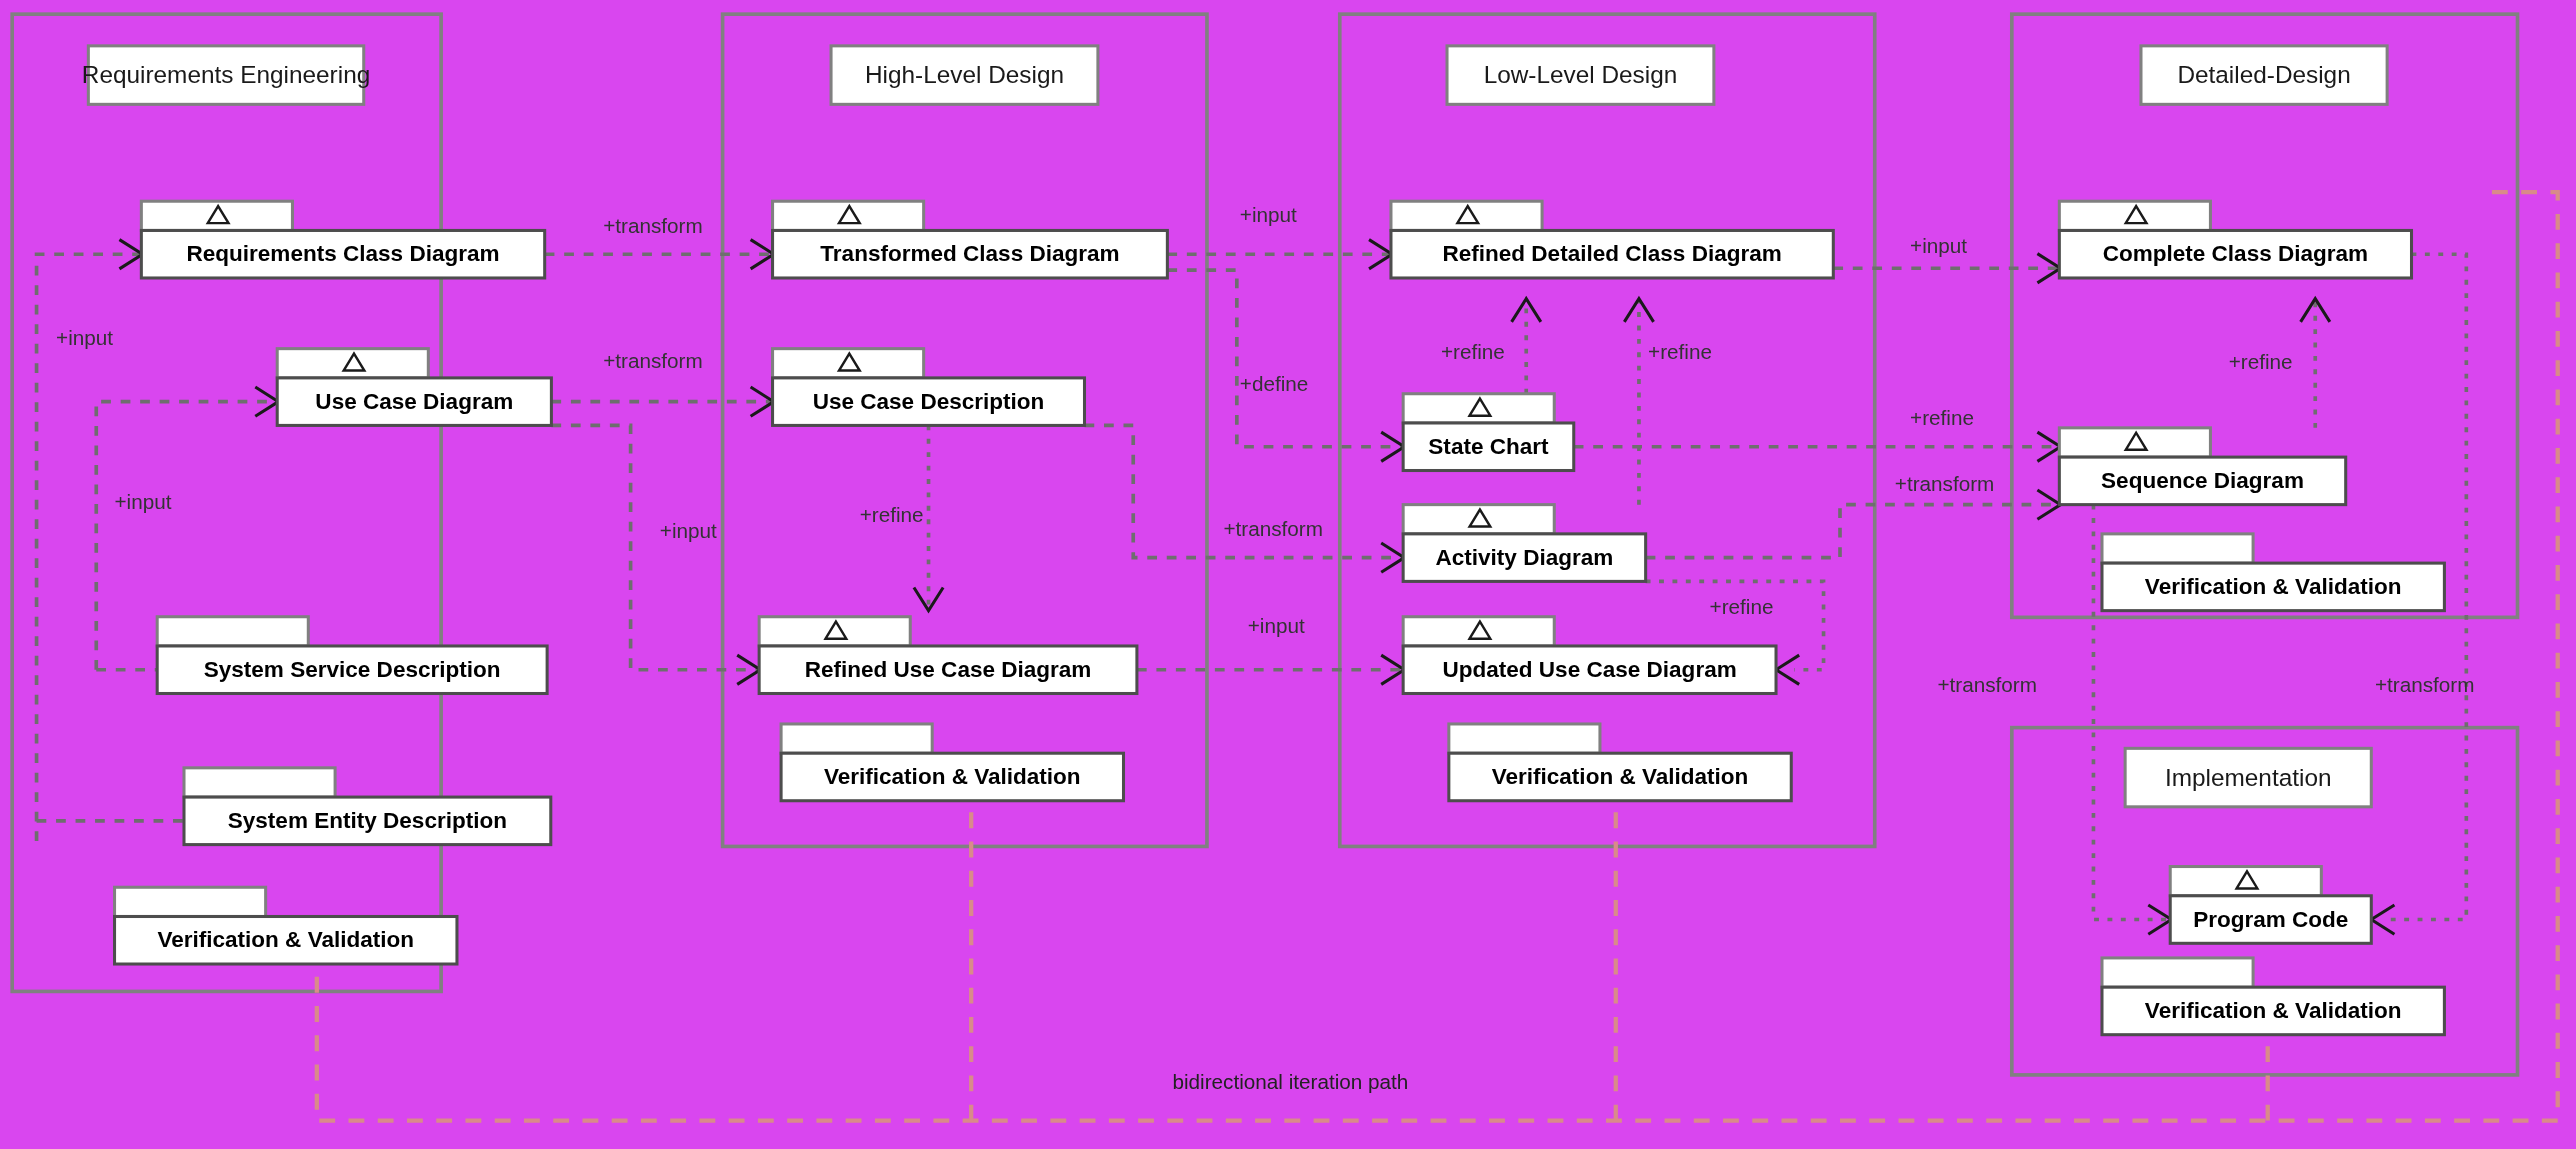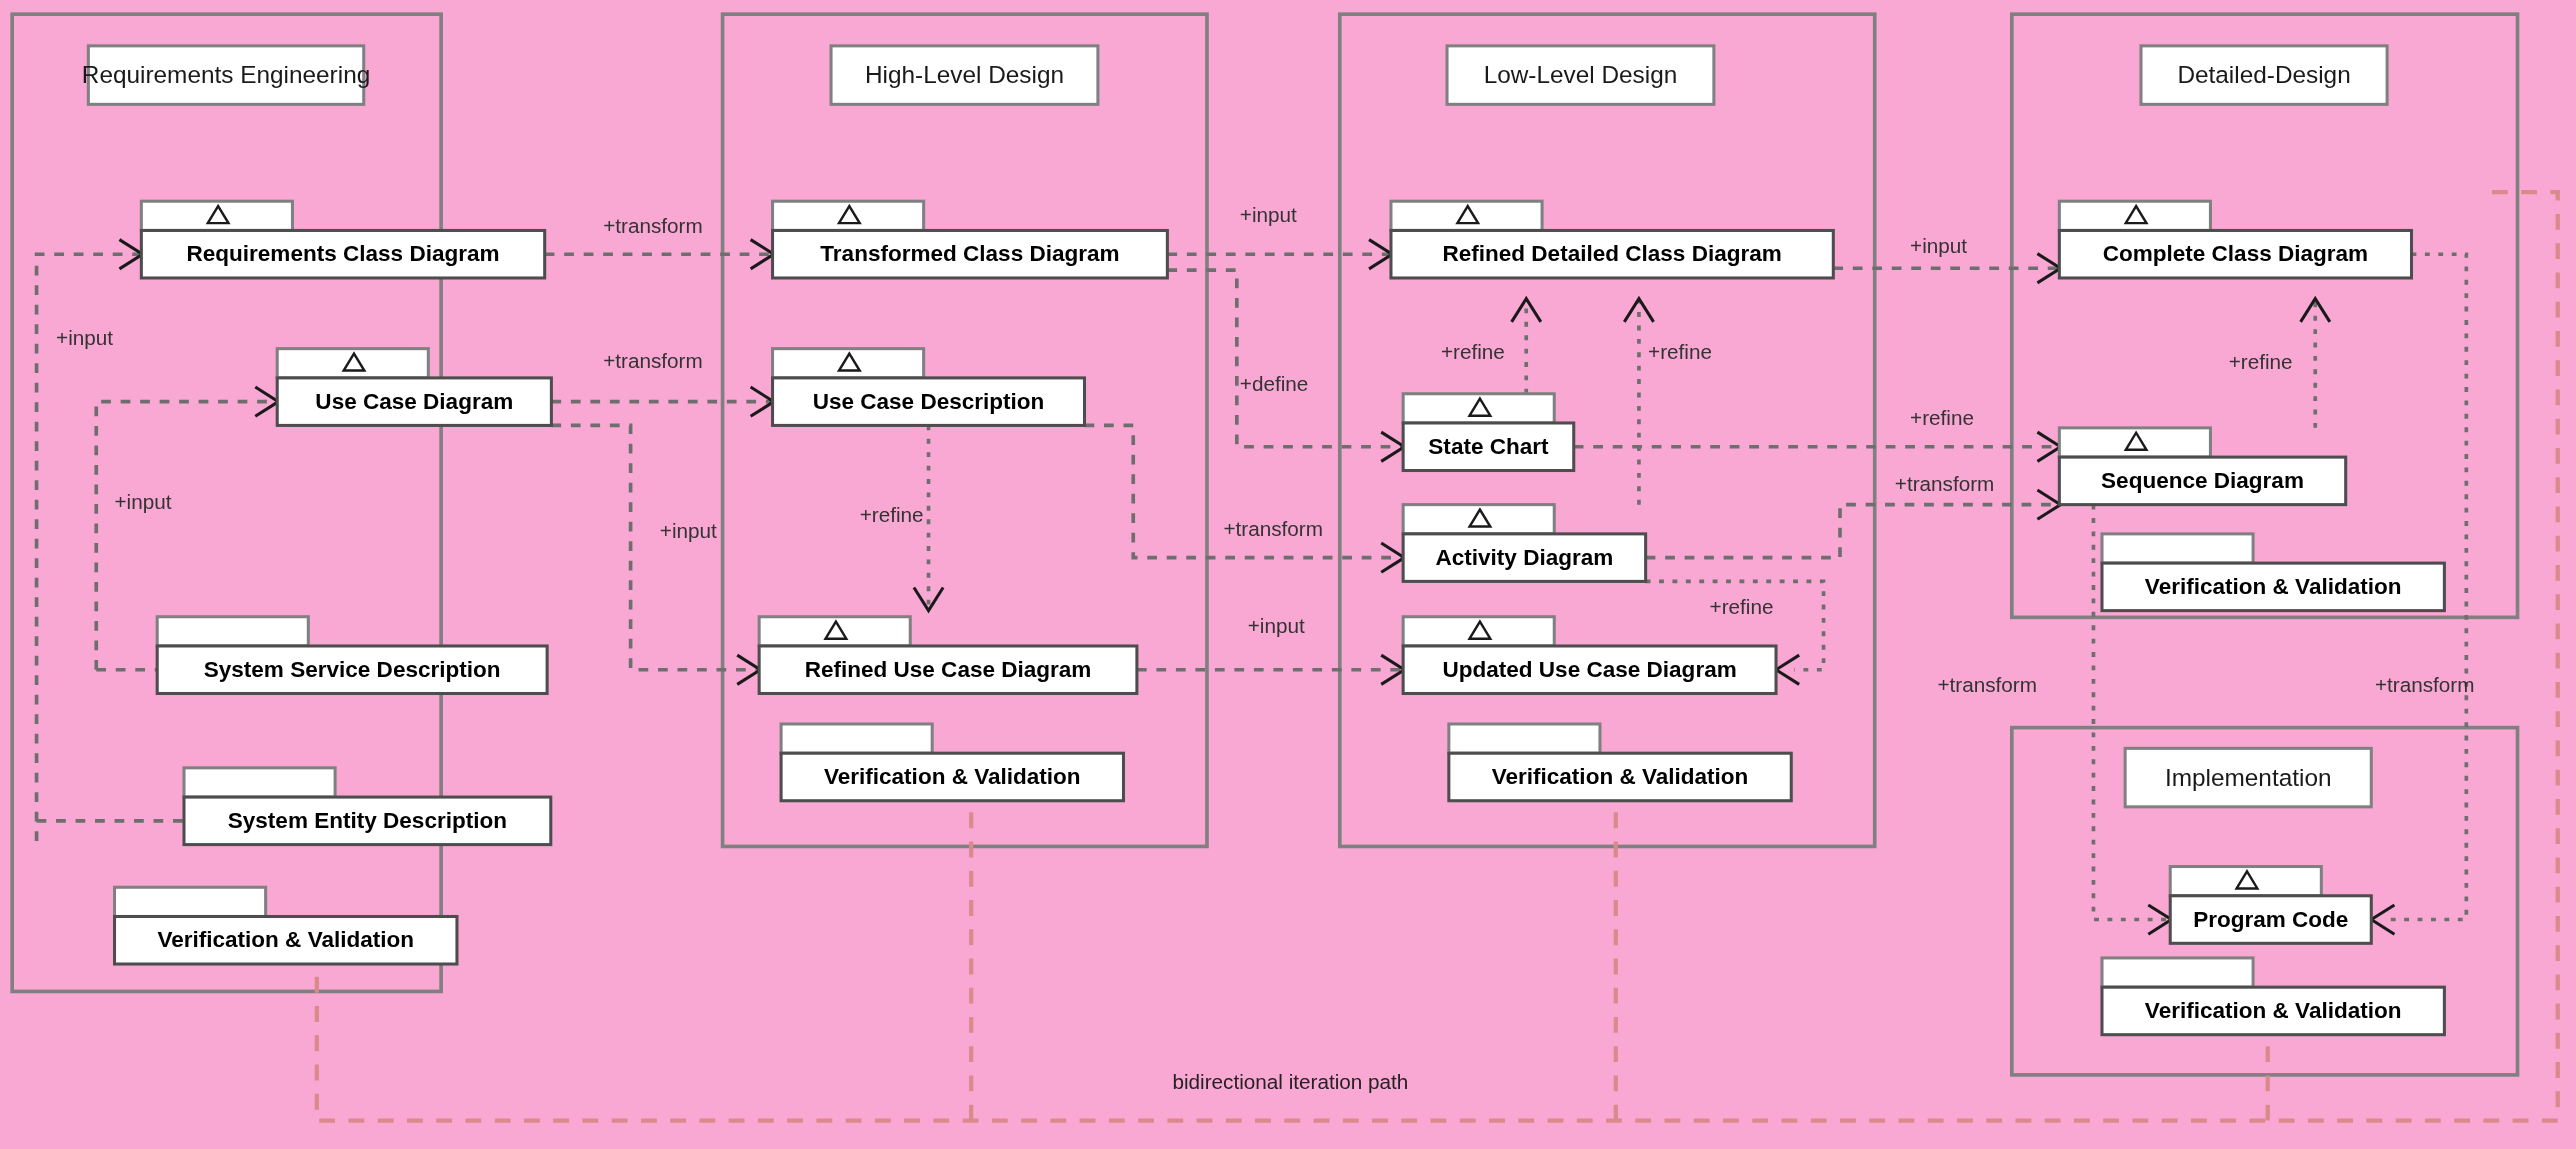--- a/index.html
+++ b/index.html
@@ -4,21 +4,21 @@
 <style>
   html, body {
     margin: 0;
     padding: 0;
     background: #ffffff;
   }
   #canvas-wrap {
     position: relative;
     width: 2576px;
     height: 1150px;
-    background: #f9a8d4;
+    background: #d946ef;
     font-family: "Liberation Sans", sans-serif;
   }
   svg#diagram {
     position: absolute;
     top: 0; left: 0;
     width: 2576px;
     height: 1150px;
     shape-rendering: geometricPrecision;
   }
   .phase-frame {

